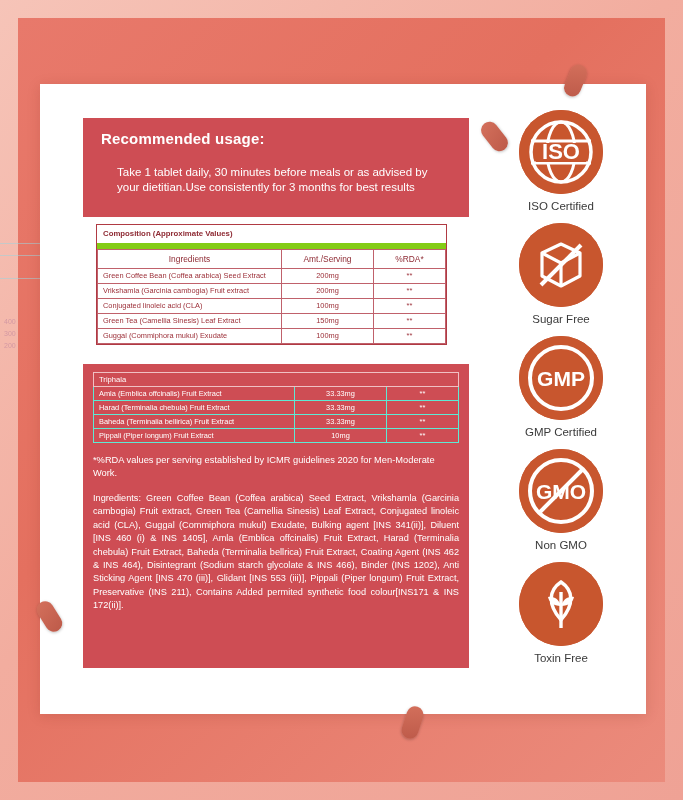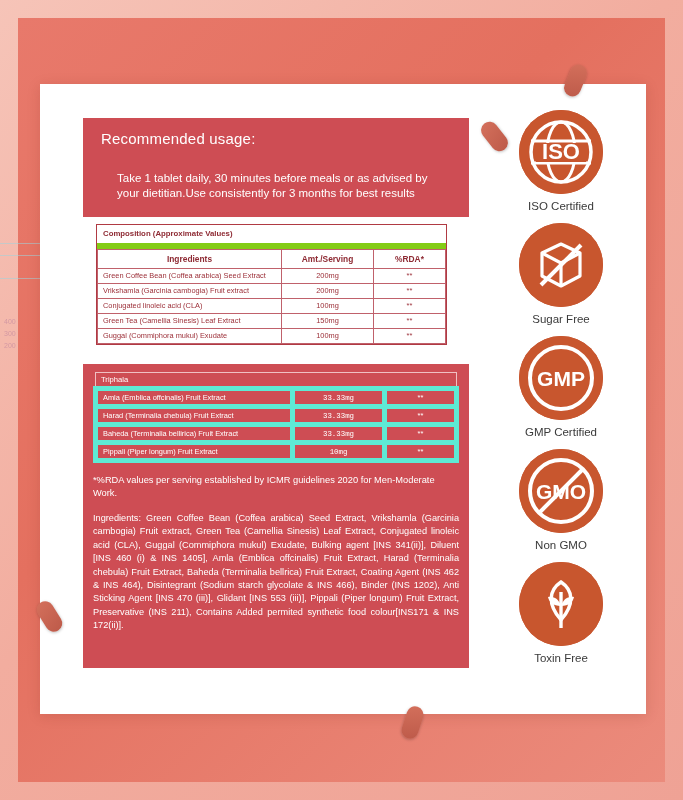--- a/index.html
+++ b/index.html
@@ -36,21 +36,21 @@
   .bleed-vline{ position:absolute; background:#c9e5ea; width:1px; opacity:.6;}
   .bleed-txt { position:absolute; color:#c98ea0; font-size:7px; opacity:.75;}
 
   
   #usage {
     position:absolute; left:83px; top:118px; width:386px; height:99px;
     background:#ce4d54;
     color:#ffffff;
     padding:12px 16px 10px 18px;
   }
-  #usage h2 { margin:0 0 24px 0; font-size:15px; font-weight:400; letter-spacing:.2px;}
+  #usage h2 { margin:0 0 18px 0; font-size:15px; font-weight:700; letter-spacing:.2px;}
   #usage p { margin:16px; font-size:11.5px; line-height:15px; }
 
   
   #comp {
     position:absolute; left:96px; top:224px; width:351px;
     border:1px solid #b03a43;
     background:#ffffff;
     font-size:7.6px; color:#9c2f38;
   }
   #comp .head {
@@ -62,40 +62,40 @@
   table.tbl { border-collapse:collapse; width:100%; }
   table.tbl th, table.tbl td {
     border:1px solid #c0616b;
     padding:2px 5px;
     font-weight:normal;
     color:#9c2f38;
     font-size:7.4px;
     line-height:10px;
   }
   table.tbl thead th {
-    font-weight:bold; font-size:8.4px; padding:4px 5px; color:#8e2a33;
+    font-weight:normal; font-size:8.4px; padding:4px 5px; color:#8e2a33;
   }
   table.tbl td.c2 { width:92px; text-align:center;}
   table.tbl td.c3 { width:72px; text-align:center;}
   table.tbl thead th.c2 { width:92px; text-align:center;}
   table.tbl thead th.c3 { width:72px; text-align:center;}
 
   
   #lower {
     position:absolute; left:83px; top:364px; width:386px; height:304px;
     background:#ce4d54; color:#ffffff;
     padding:8px 10px 10px 10px;
   }
   #triphala { width:100%; border-collapse:collapse; }
   #triphala td {
-    border:5px solid #5eead4;
+    border:1px solid #5eead4;
     padding:1.5px 5px;
     font-size:7.4px; line-height:10px; color:#ffffff;
   }
-  #triphala td.c2 { width:92px; text-align:center;font-family:Liberation Mono, monospace;}
+  #triphala td.c2 { width:92px; text-align:center;}
   #triphala td.c3 { width:72px; text-align:center;}
   #triphala td.title { border:1px solid #f0c0c3; font-size:7.6px;}
   .note { font-size:9.3px; line-height:13px; margin-top:11px;}
   .ing { font-size:9.2px; line-height:13.4px; margin-top:12px; text-align:justify;}
 
   
   #badges {
     position:absolute; left:488px; top:110px; width:146px;
   }
   .badge { width:146px; text-align:center; margin-bottom:11px;}

